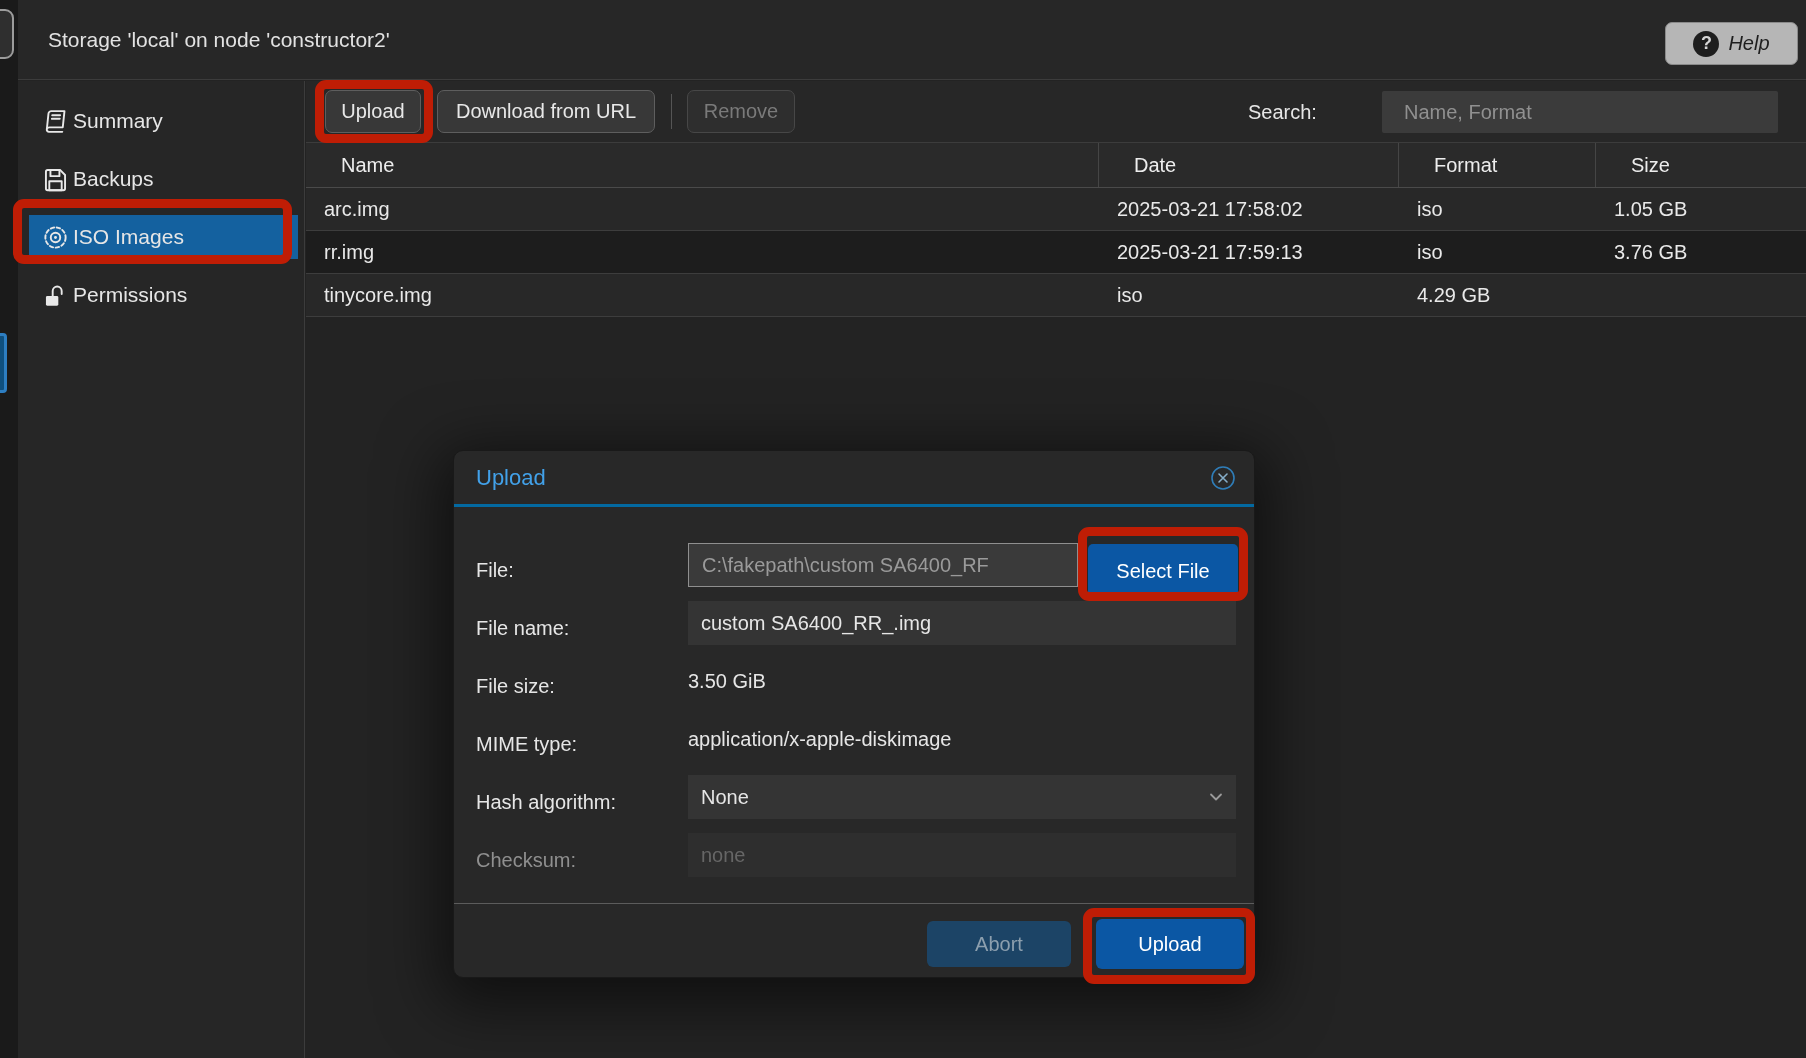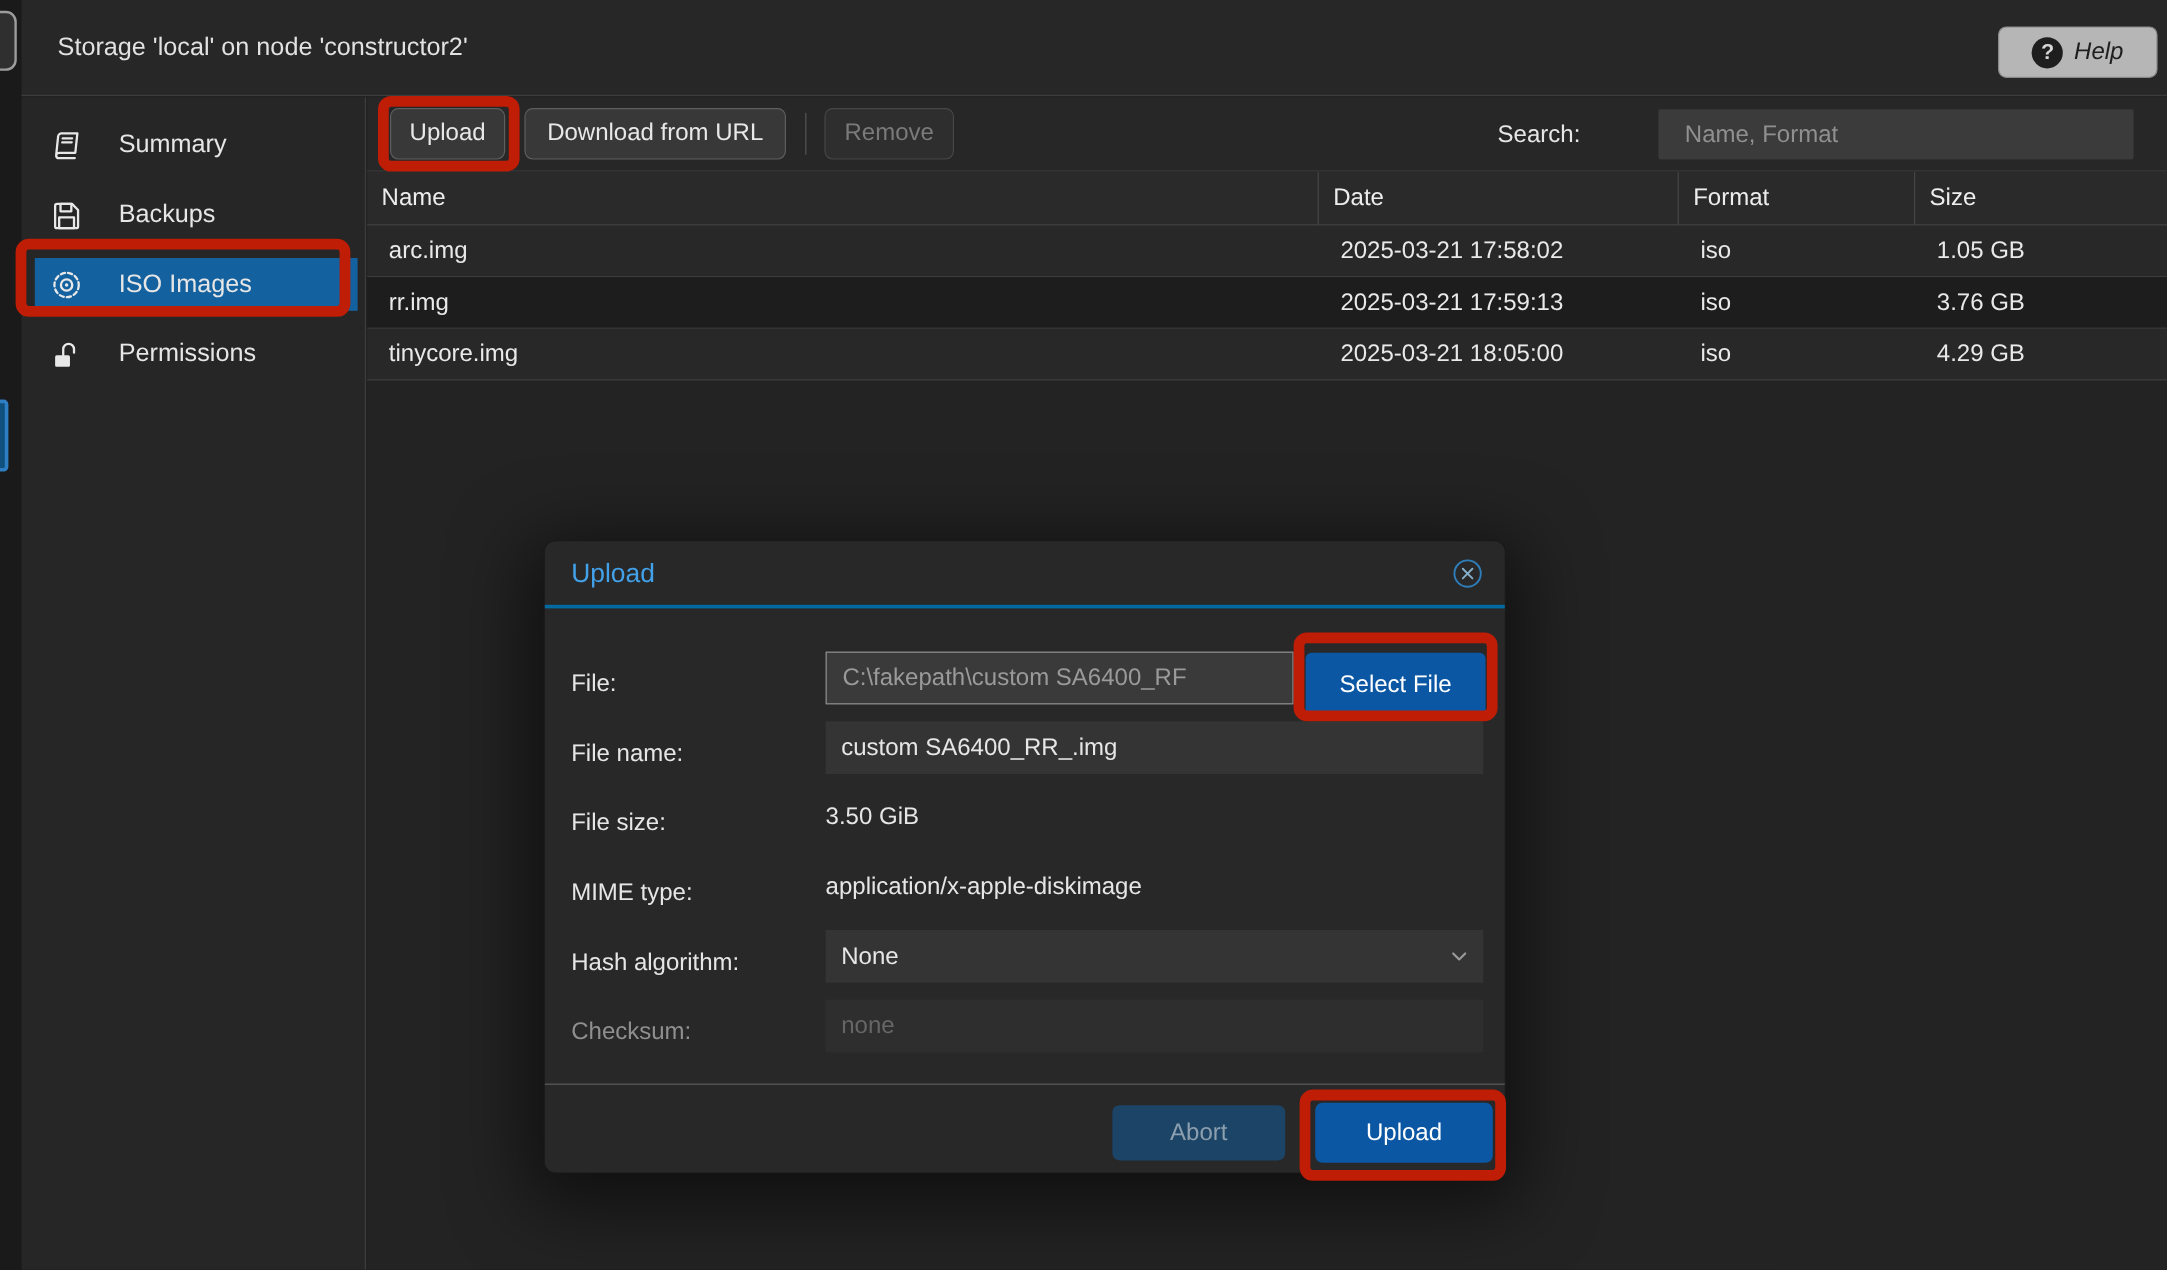--- a/index.html
+++ b/index.html
@@ -26,21 +26,21 @@
   
   .titlebar{position:absolute;left:18px;top:0;width:1788px;height:80px;background:var(--panel);border-bottom:1px solid var(--line);}
   .title{position:absolute;left:30px;top:0;height:80px;line-height:80px;font-size:21px;color:#e2e2e2;}
   .help-btn{position:absolute;left:1647px;top:22px;width:133px;height:43px;background:#b6b6b6;border:1px solid #8a8a8a;border-radius:7px;display:flex;align-items:center;justify-content:center;gap:9px;cursor:pointer;}
   .help-btn .q{width:26px;height:26px;border-radius:50%;background:#1e1e1e;color:#d6d6d6;font-size:18px;font-weight:bold;display:flex;align-items:center;justify-content:center;}
   .help-btn .t{color:#1e1e1e;font-size:20px;font-style:italic;}
 
   
   .sidebar{position:absolute;left:18px;top:81px;width:287px;height:977px;background:#262626;border-right:1px solid var(--line);}
   .nav{position:absolute;left:0;top:18px;width:100%;}
-  .nav-item{position:relative;height:44px;margin-bottom:14px;display:flex;align-items:center;gap:30px;padding-left:24px;cursor:pointer;}
+  .nav-item{position:relative;height:44px;margin-bottom:14px;display:flex;align-items:center;gap:4px;padding-left:24px;cursor:pointer;}
   .nav-item .icon{width:27px;height:27px;flex:0 0 27px;display:flex;align-items:center;justify-content:center;}
   .nav-item .lbl{font-size:21px;color:#e6e6e6;white-space:nowrap;}
   .nav-item.selected{background:var(--sel-blue);margin-left:11px;width:269px;padding-left:13px;}
   svg.ico{stroke:#e8e8e8;fill:none;stroke-width:1.7;stroke-linecap:round;stroke-linejoin:round;}
 
   
   .anno{position:absolute;border:9px solid var(--red);border-radius:11px;background:transparent;pointer-events:none;z-index:40;}
 
   
   .main{position:absolute;left:306px;top:81px;width:1500px;height:977px;background:var(--bg);}
@@ -48,21 +48,21 @@
   .tbtn{position:absolute;top:9px;height:43px;border-radius:7px;font-size:20px;display:flex;align-items:center;justify-content:center;cursor:pointer;}
   .tbtn.normal{background:#383838;border:1px solid #5e5e5e;color:#e8e8e8;}
   .tbtn.disabled{background:#2e2e2e;border:1px solid #474747;color:#7a7a7a;cursor:default;}
   .tsep{position:absolute;top:13px;width:1px;height:35px;background:#555;}
   .search-lbl{position:absolute;top:0;height:72px;line-height:62px;font-size:20px;color:#e6e6e6;}
   .search-input{position:absolute;top:10px;height:42px;background:#3b3b3b;border:none;border-radius:2px;color:#cfcfcf;font-size:20px;padding:0 22px;font-family:"Liberation Sans",sans-serif;outline:none;}
   .search-input::placeholder{color:#909090;}
 
   
   .grid-head{position:absolute;left:0;top:62px;width:1500px;height:45px;background:#2a2a2a;border-bottom:1px solid #4a4a4a;display:grid;grid-template-columns:793px 300px 197px 210px;}
-  .grid-head .hc{border-right:1px solid #454545;display:flex;align-items:center;padding-left:12px;font-size:20px;color:#ededed;cursor:pointer;}
+  .grid-head .hc{border-right:1px solid #454545;display:flex;align-items:center;padding-left:35px;font-size:20px;color:#ededed;cursor:pointer;}
   .grid-head .hc:last-child{border-right:none;}
   .trow{position:absolute;left:0;width:1500px;height:43px;display:grid;grid-template-columns:793px 300px 197px 210px;border-bottom:1px solid #3d3d3d;cursor:pointer;}
   .trow .tc{display:flex;align-items:center;padding-left:18px;font-size:20px;color:#e9e9e9;overflow:hidden;white-space:nowrap;}
   .row-a{background:#282828;}
   .row-b{background:#1d1d1d;}
 
   
   .dialog{position:absolute;left:453px;top:450px;width:802px;height:528px;background:#282828;border:1px solid #191919;border-radius:10px;box-shadow:0 14px 60px 14px rgba(0,0,0,.55);z-index:20;}
   .dlg-header{position:absolute;left:0;top:0;width:100%;height:53px;display:flex;align-items:center;}
   .dlg-title{margin-left:22px;font-size:22px;color:var(--title-blue);}
@@ -176,21 +176,20 @@
       <div class="tc">1.05 GB</div>
     </div>
     <div class="trow row-b" style="top:150px;">
       <div class="tc">rr.img</div>
       <div class="tc">2025-03-21 17:59:13</div>
       <div class="tc">iso</div>
       <div class="tc">3.76 GB</div>
     </div>
     <div class="trow row-a" style="top:193px;">
       <div class="tc">tinycore.img</div>
-      <div class="tc">2025-03-21 18:05:00</div>
       <div class="tc">iso</div>
       <div class="tc">4.29 GB</div>
     </div>
   </div>
 
   <div class="dialog">
     <div class="dlg-header">
       <span class="dlg-title">Upload</span>
       <span class="dlg-close">
         <svg width="30" height="30" viewBox="0 0 30 30" fill="none">

